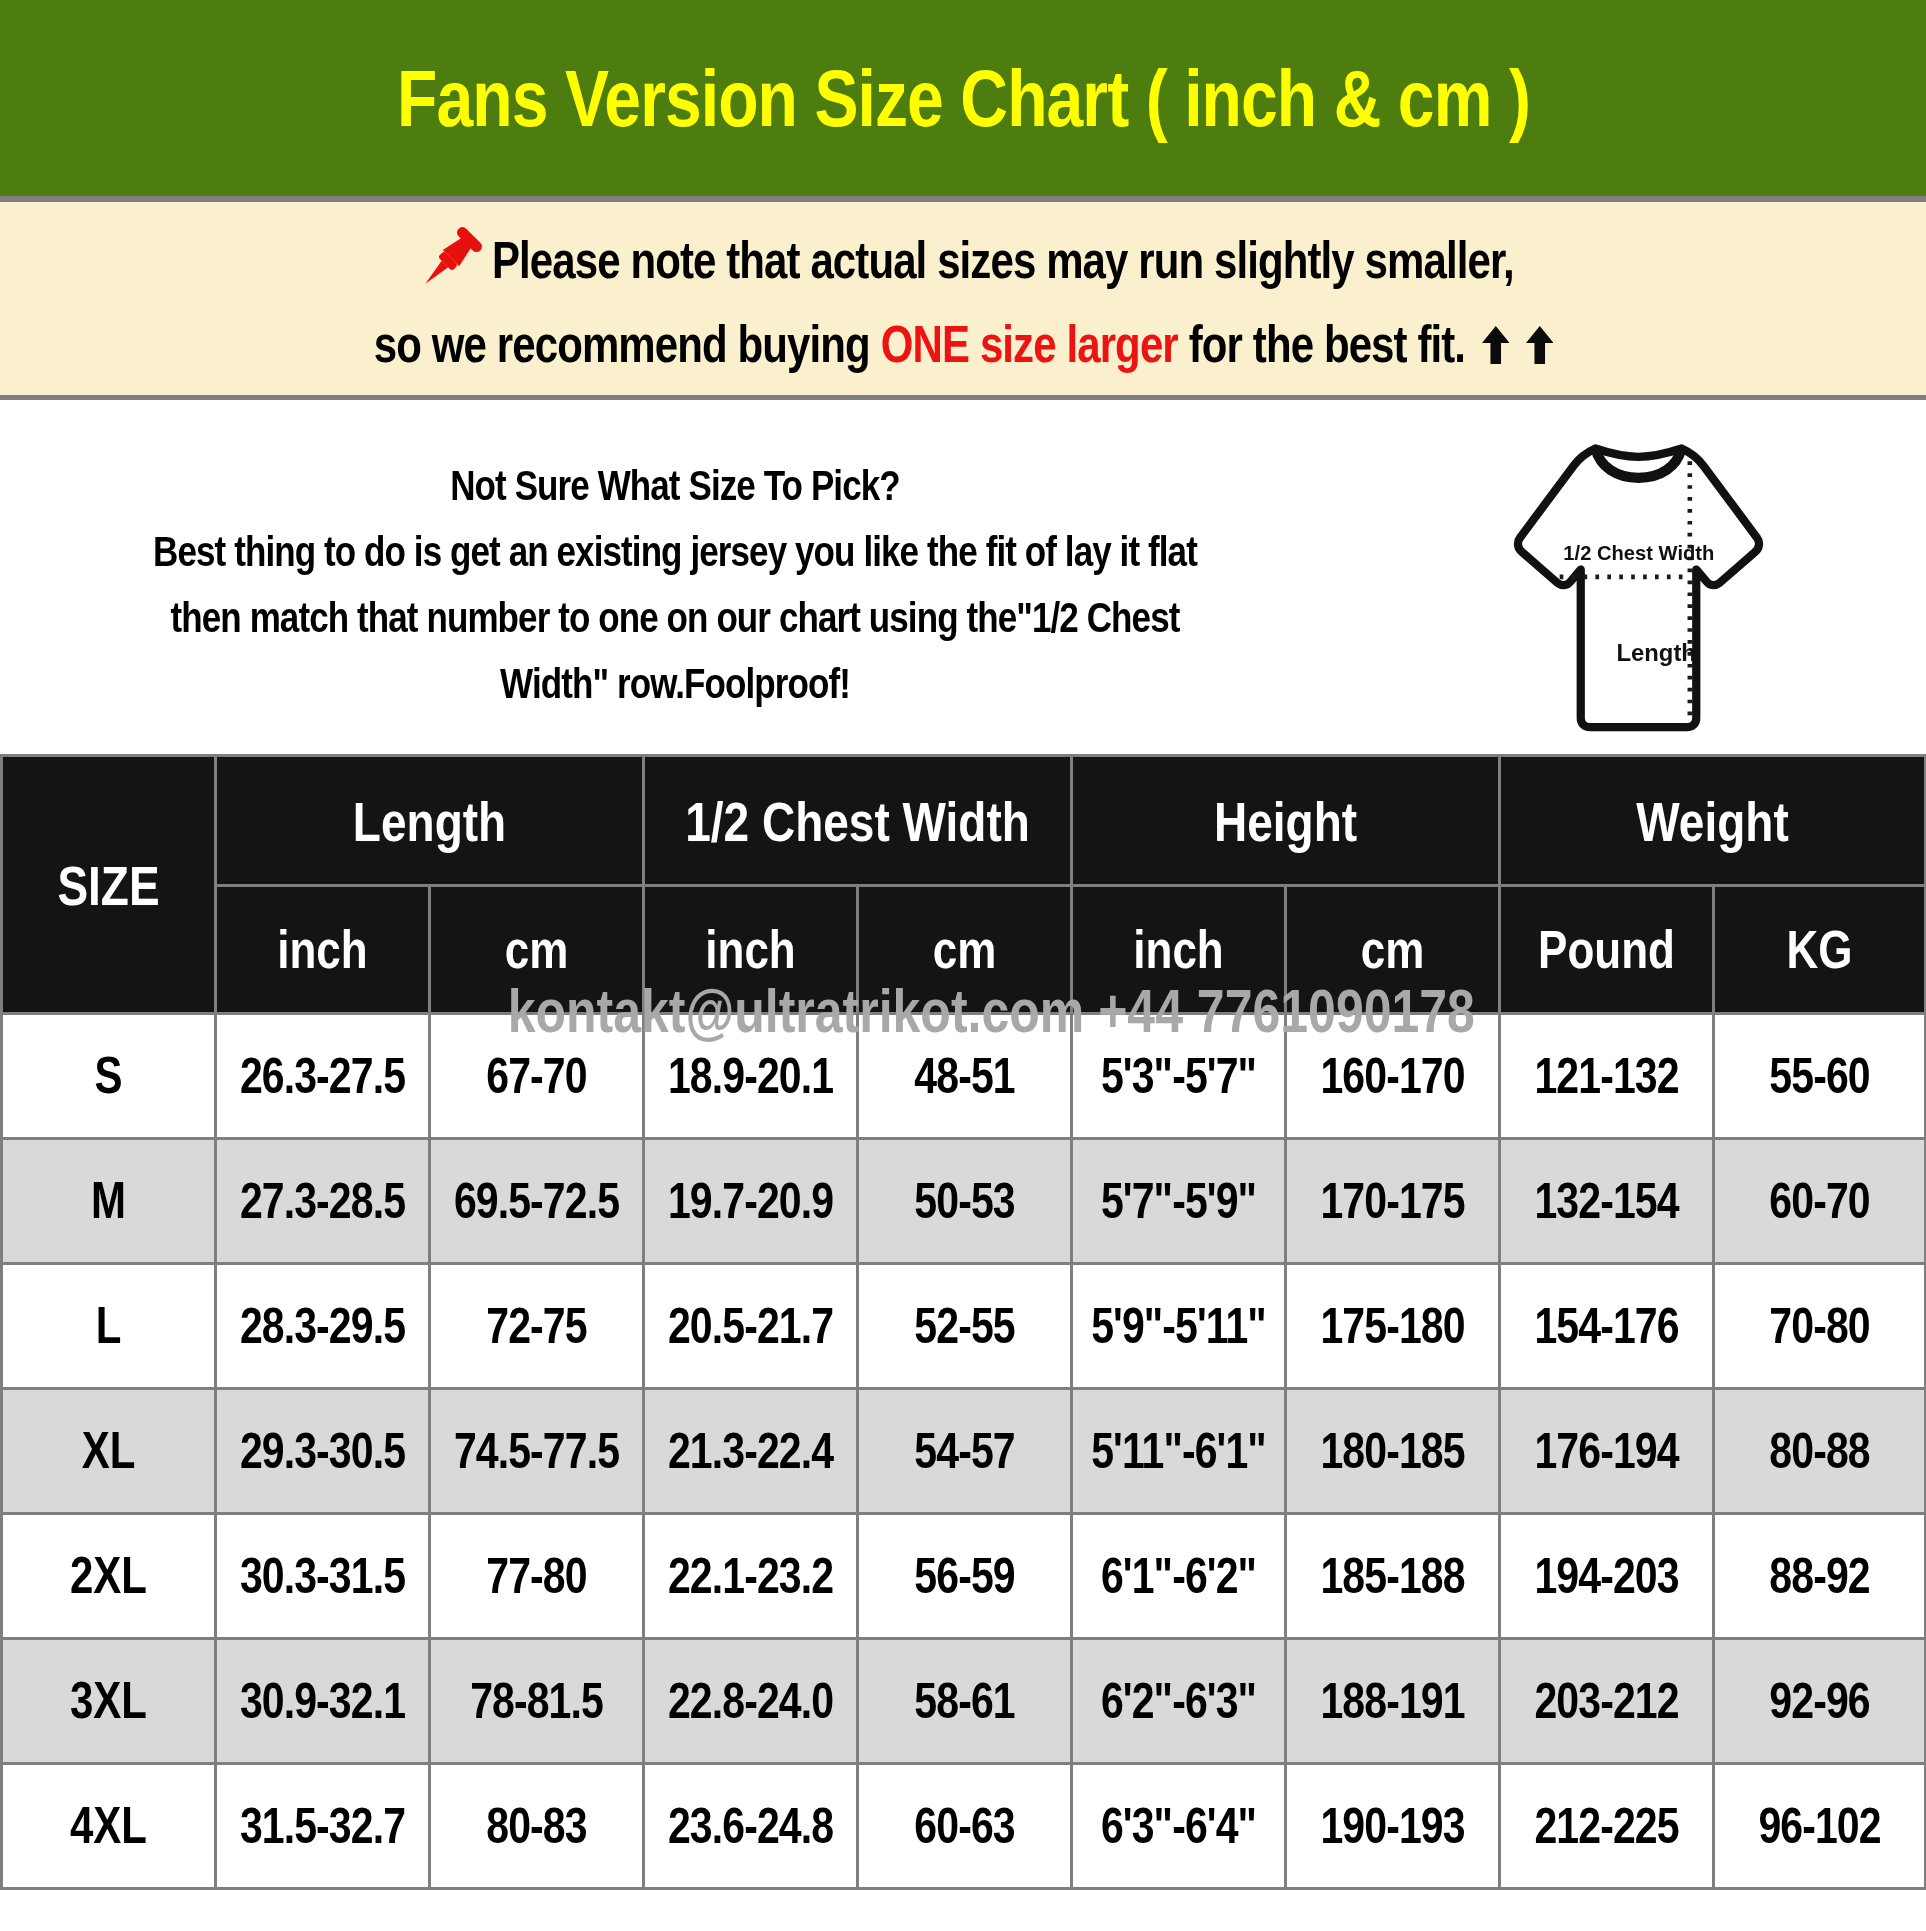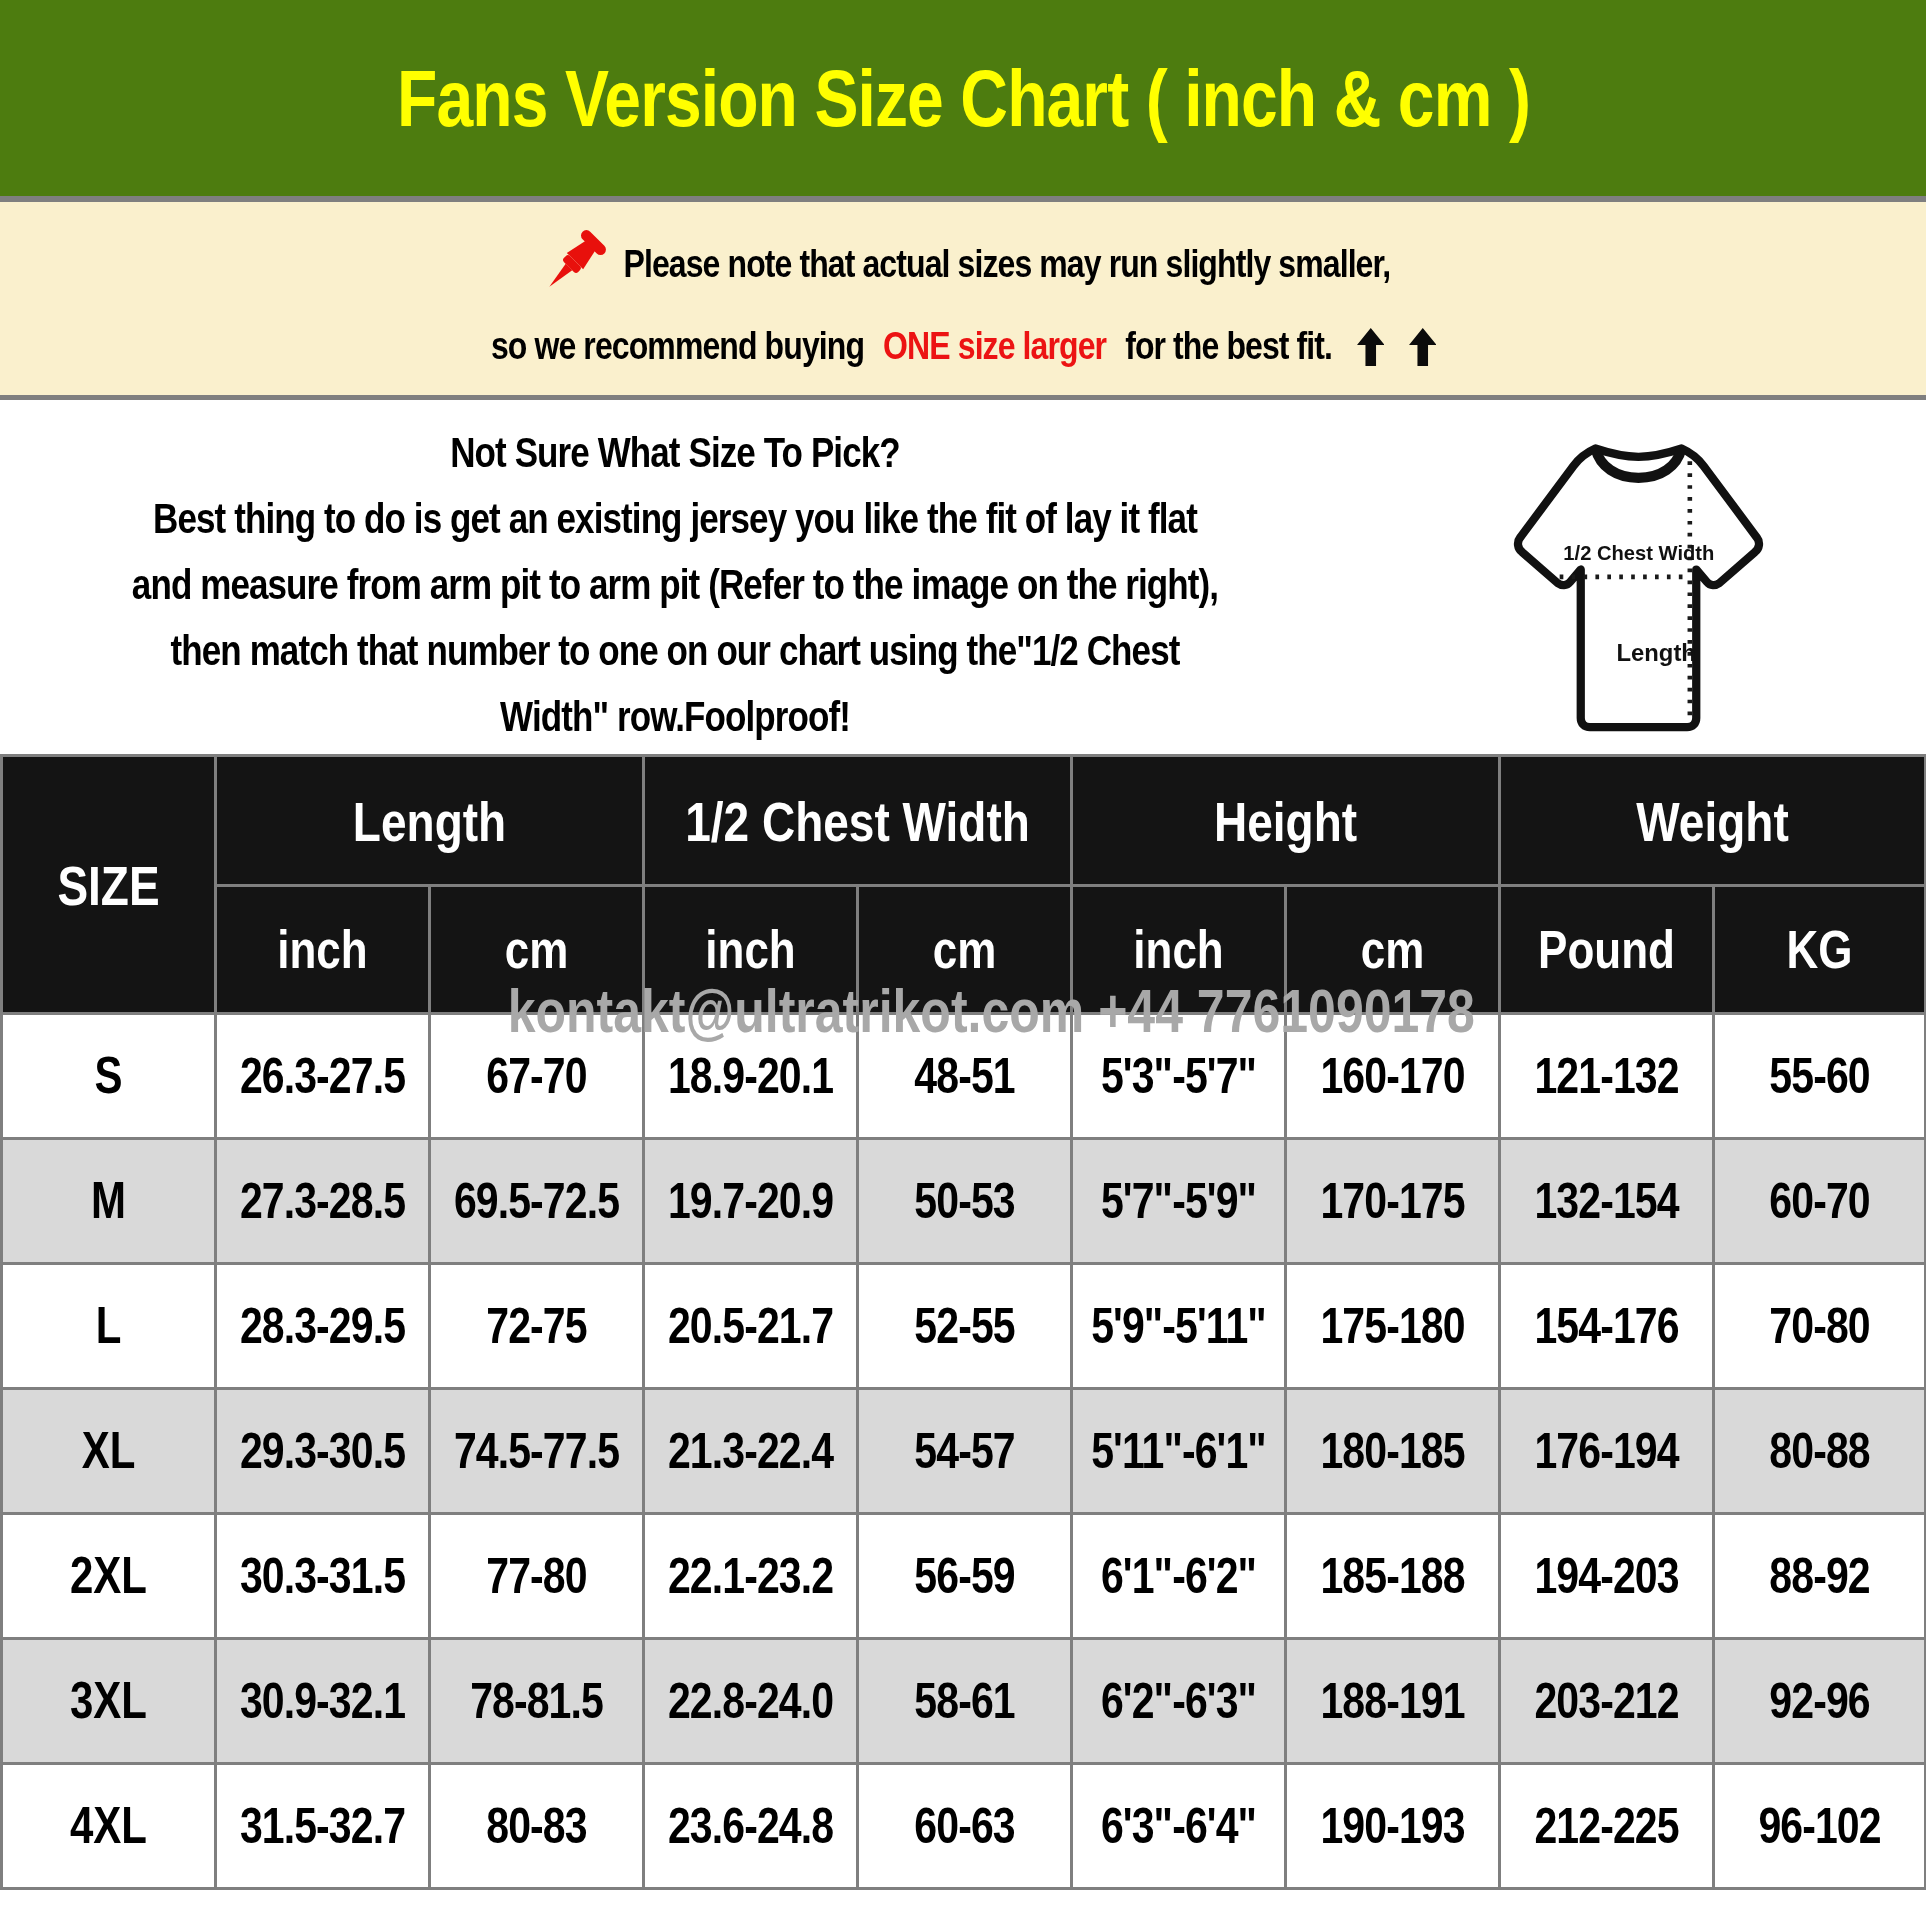--- a/index.html
+++ b/index.html
@@ -9,21 +9,21 @@
   .tall{display:inline-block;transform:scaleY(1.22);transform-origin:center;white-space:nowrap;}
 
   
   .title-bar{height:196px;background:#4d7c0f;display:flex;align-items:center;justify-content:center;}
   .title-bar .title{font-size:66px;letter-spacing:-0.9px;color:#FFFF00;}
 
   .sep{height:5.5px;background:#7F7F7F;}
 
   
   .notice{height:193px;background:#FAF0CD;display:flex;flex-direction:column;justify-content:space-evenly;align-items:center;}
-  .notice-line{display:flex;align-items:center;justify-content:center;font-size:32px;letter-spacing:-0.9px;gap:8px;}
+  .notice-line{display:flex;align-items:center;justify-content:center;font-size:42px;letter-spacing:-0.9px;}
   .notice .red{color:#EC1313;margin:0 11px;}
   .pin-svg{margin-right:1.8px;margin-top:-7.3px;}
   .arrow-svg{margin-left:16.5px;}
 
   
   .howto{height:354px;display:flex;box-sizing:border-box;padding-top:13px;background:#fff;}
   .howto-text{width:1350px;display:flex;flex-direction:column;justify-content:center;}
   .howto-line{text-align:center;font-size:35px;letter-spacing:-0.9px;line-height:66px;}
   .shirt-wrap{flex:1;display:flex;justify-content:center;align-items:flex-start;padding-top:16.5px;}
 
@@ -78,21 +78,20 @@
       </svg>
     </div>
   </section>
 
   <div class="sep"></div>
 
   <section class="howto">
     <div class="howto-text">
       <div class="howto-line"><span class="tall">Not Sure What Size To Pick?</span></div>
       <div class="howto-line"><span class="tall">Best thing to do is get an existing jersey you like the fit of lay it flat</span></div>
-      <div class="howto-line"><span class="tall">and measure from arm pit to arm pit (Refer to the image on the right),</span></div>
       <div class="howto-line"><span class="tall">then match that number to one on our chart using the"1/2 Chest</span></div>
       <div class="howto-line"><span class="tall">Width" row.Foolproof!</span></div>
     </div>
     <div class="shirt-wrap">
       <svg viewBox="0 0 300 340" width="275" height="312" aria-hidden="true">
         <path fill="#FFFFFF" stroke="#111111" stroke-width="9" stroke-linejoin="round" d="M103 20 C94 24 85 31 79 39 L21 117 C17 122 18 129 23 133 L62 167 C66 170 72 170 75 166 L87 152 L87 314 C87 320 91 324 97 324 L203 324 C209 324 213 320 213 314 L213 152 L225 166 C228 170 234 170 238 167 L277 133 C282 129 283 122 279 117 L221 39 C215 31 206 24 197 20 C185 24 168 29 150 29 C132 29 115 24 103 20 Z"></path>
         <path fill="none" stroke="#111111" stroke-width="11" d="M103 20 C108 40 126 52 150 52 C174 52 192 40 197 20"></path>
         <line x1="64" y1="160" x2="206" y2="160" stroke="#1a1a1a" stroke-width="5" stroke-dasharray="4 9"></line>
         <line x1="206" y1="34" x2="206" y2="318" stroke="#1a1a1a" stroke-width="5" stroke-dasharray="4 9"></line>
         <text x="68" y="142" font-size="22" font-weight="bold" fill="#111">1/2 Chest Width</text>

